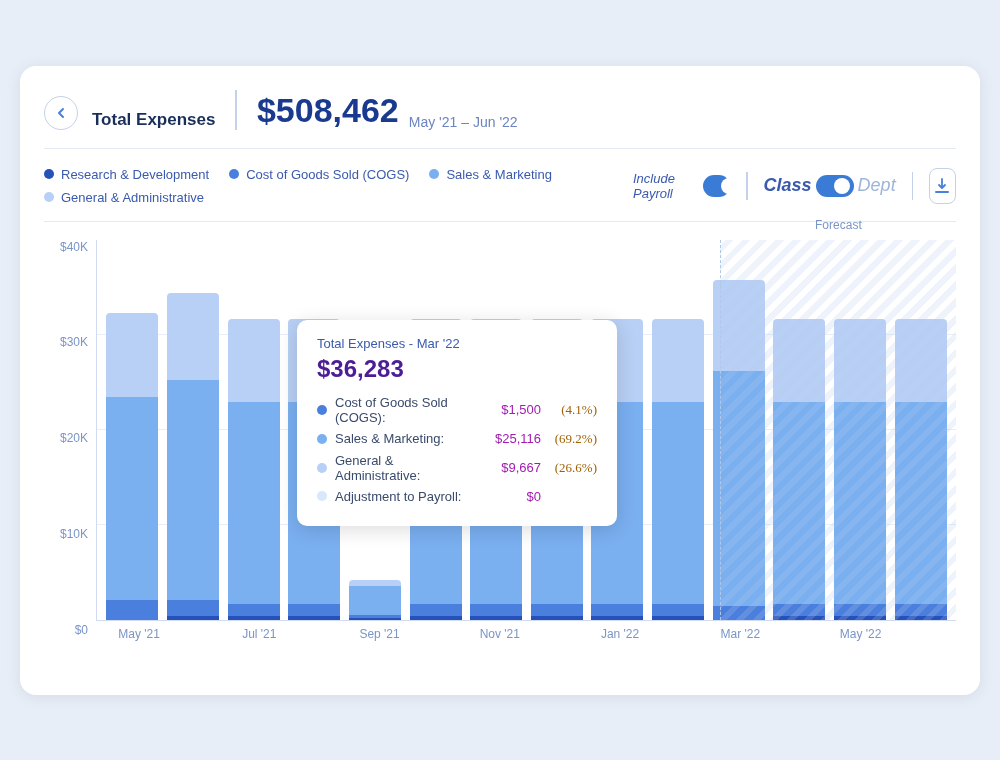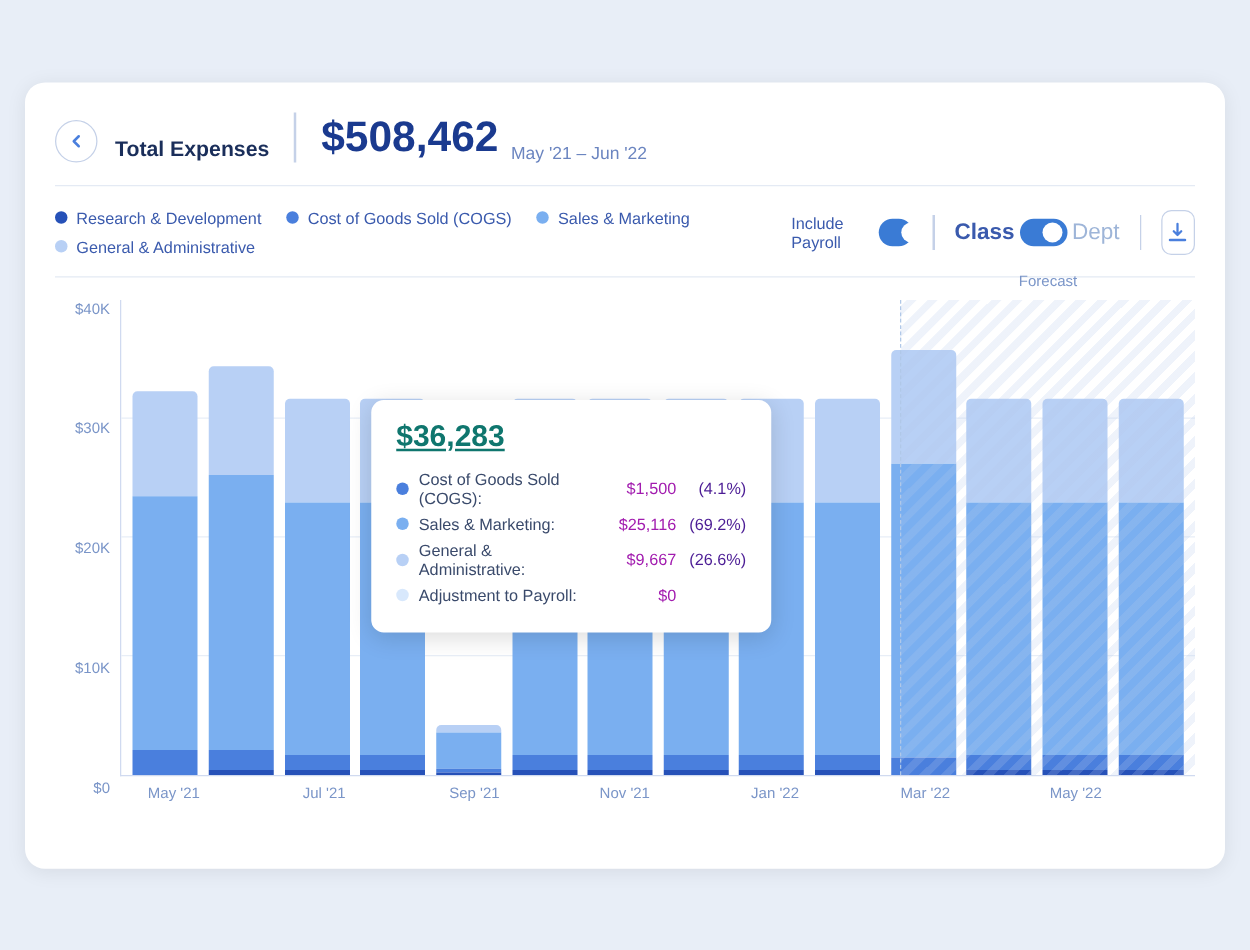--- a/index.html
+++ b/index.html
@@ -94,20 +94,21 @@
       align-items: center;
       gap: 16px;
     }
     .control-group {
       display: flex;
       align-items: center;
       gap: 8px;
       font-size: 13px;
       color: #3a5aad;
       font-weight: 500;
+      font-style: italic;
     }
     .toggle {
       width: 38px; height: 22px;
       background: #3a7bd5;
       border-radius: 11px;
       position: relative;
       cursor: pointer;
     }
     .toggle::after {
       content: '';
@@ -227,23 +228,22 @@
     }
     .tooltip-title {
       font-size: 13px;
       color: #3a5aad;
       font-weight: 500;
       margin-bottom: 4px;
     }
     .tooltip-amount {
       font-size: 24px;
       font-weight: 700;
-      color: #0f766e;
+      color: #4c1d95;
       margin-bottom: 12px;
-      text-decoration: underline;
     }
     .tooltip-row {
       display: flex;
       align-items: center;
       gap: 8px;
       font-size: 13px;
       margin-bottom: 6px;
     }
     .tooltip-dot {
       width: 10px; height: 10px;
@@ -254,23 +254,24 @@
       flex: 1;
       color: #3a4a6b;
     }
     .tooltip-val {
       color: #a21caf;
       font-weight: 500;
       min-width: 60px;
       text-align: right;
     }
     .tooltip-pct {
-      color: #4c1d95;
+      color: #a16207;
       min-width: 48px;
       text-align: right;
+      font-family: Liberation Serif, serif;
     }
 
     
     .class-dept {
       display: flex;
       align-items: flex-start;
       gap: 4px;
       font-size: 18px;
     }
     .class-label { color: #3a5aad; font-weight: 600; }
@@ -463,20 +464,21 @@
             <div class="bar-stack">
               <div class="bar-segment" style="height: 3.196px; background: rgb(38, 81, 184);"></div>
               <div class="bar-segment" style="height: 12.784px; background: rgb(74, 127, 221);"></div>
               <div class="bar-segment" style="height: 201.348px; background: rgb(122, 175, 240);"></div>
               <div class="bar-segment" style="height: 83.096px; background: rgb(184, 208, 245); border-radius: 4px 4px 0px 0px;"></div>
             </div>
           </div>
         </div>
 
       <div class="tooltip" style="position:absolute; top:80px; left:200px; z-index:20;">
+        <div class="tooltip-title">Total Expenses - Mar '22</div>
         <div class="tooltip-amount">$36,283</div>
         <div id="tooltipRows">
             <div class="tooltip-row">
     <div class="tooltip-dot" style="background:#4a7fdd;"></div>
     <span class="tooltip-label">Cost of Goods Sold (COGS):</span>
     <span class="tooltip-val">$1,500</span>
     <span class="tooltip-pct">(4.1%)</span>
   </div>
             <div class="tooltip-row">
     <div class="tooltip-dot" style="background:#7aaff0;"></div>

